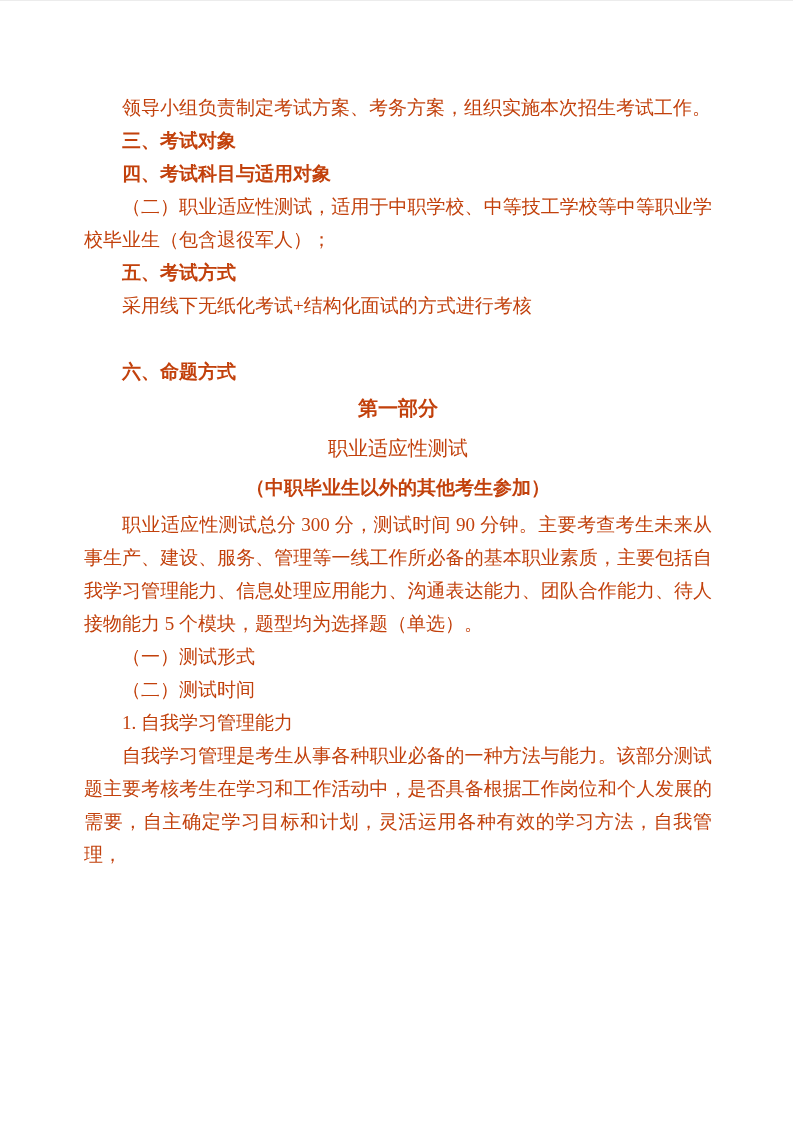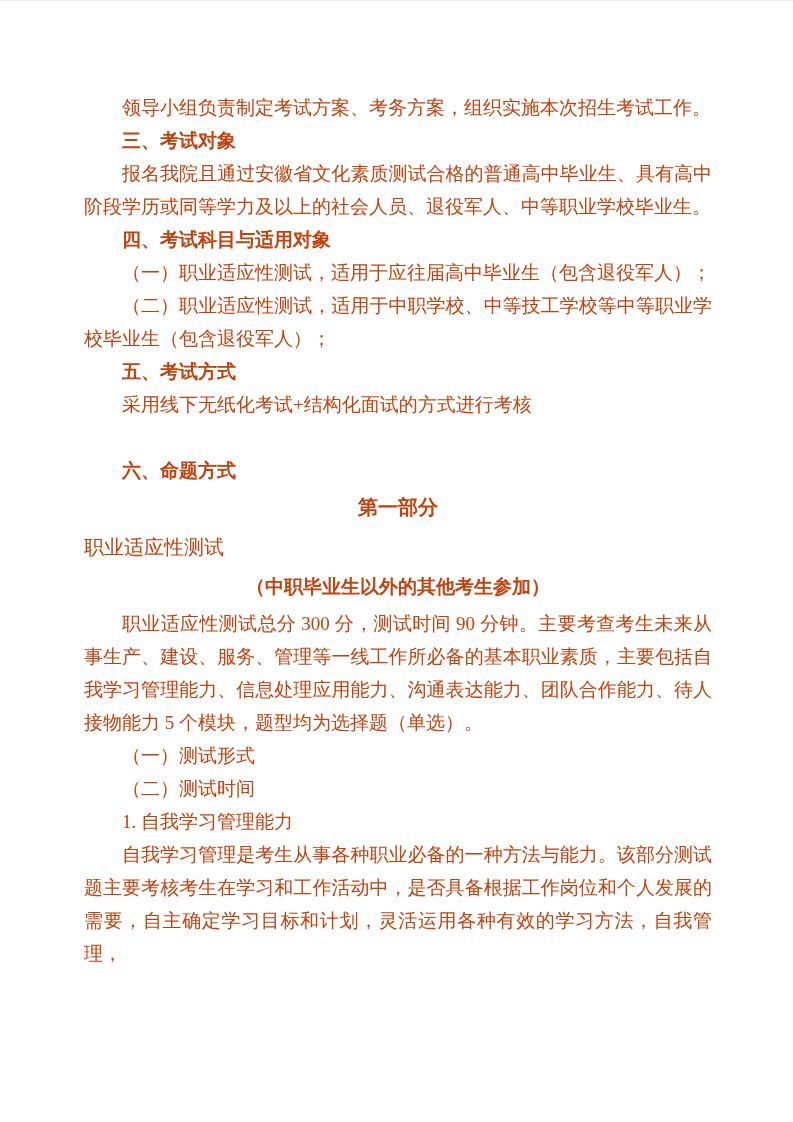--- a/index.html
+++ b/index.html
@@ -36,21 +36,21 @@
   }
   .para.part-title {
     text-align: center;
     text-indent: 0;
     font-weight: bold;
     font-size: 20px;
     line-height: 40px;
     font-family: Liberation Sans, sans-serif;
   }
   .para.subtitle {
-    text-align: left;
+    text-align: center;
     text-indent: 0;
     font-weight: normal;
     font-size: 20px;
     line-height: 40px;
     font-family: "Liberation Sans", "DejaVu Sans", sans-serif;
   }
   .para.note {
     text-align: center;
     text-indent: 0;
     font-weight: bold;
@@ -60,23 +60,21 @@
     height: 33px;
   }
 </style>
 </head>
 <body>
 
 <div class="page">
   <div class="content">
       <p class="para body">领导小组负责制定考试方案、考务方案，组织实施本次招生考试工作。</p>
       <p class="para heading">三、考试对象</p>
-      <p class="para body">报名我院且通过安徽省文化素质测试合格的普通高中毕业生、具有高中阶段学历或同等学力及以上的社会人员、退役军人、中等职业学校毕业生。</p>
       <p class="para heading">四、考试科目与适用对象</p>
-      <p class="para body">（一）职业适应性测试，适用于应往届高中毕业生（包含退役军人）；</p>
       <p class="para body">（二）职业适应性测试，适用于中职学校、中等技工学校等中等职业学校毕业生（包含退役军人）；</p>
       <p class="para heading">五、考试方式</p>
       <p class="para body">采用线下无纸化考试+结构化面试的方式进行考核</p>
       <p class="para spacer"></p>
       <p class="para heading">六、命题方式</p>
       <p class="para part-title">第一部分</p>
       <p class="para subtitle">职业适应性测试</p>
       <p class="para note">（中职毕业生以外的其他考生参加）</p>
       <p class="para body">职业适应性测试总分 300 分，测试时间 90 分钟。主要考查考生未来从事生产、建设、服务、管理等一线工作所必备的基本职业素质，主要包括自我学习管理能力、信息处理应用能力、沟通表达能力、团队合作能力、待人接物能力 5 个模块，题型均为选择题（单选）。</p>
       <p class="para body">（一）测试形式</p>

